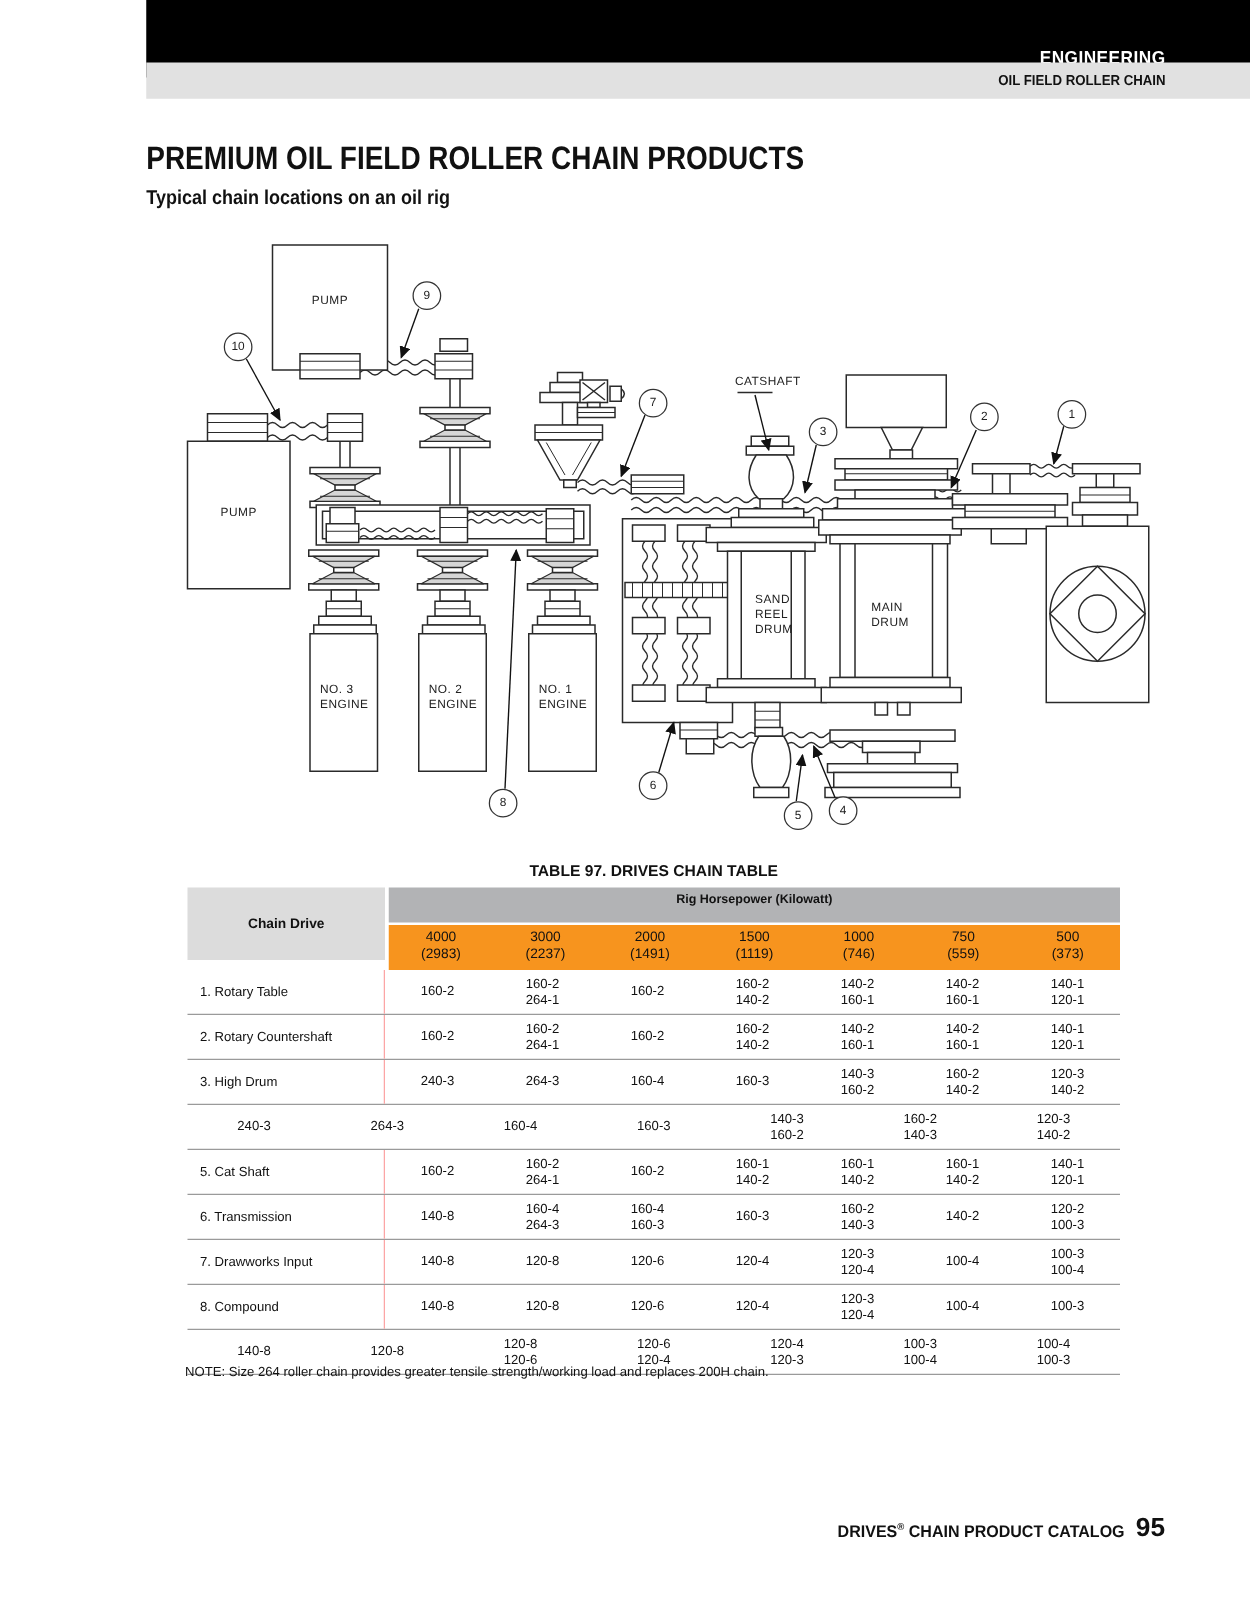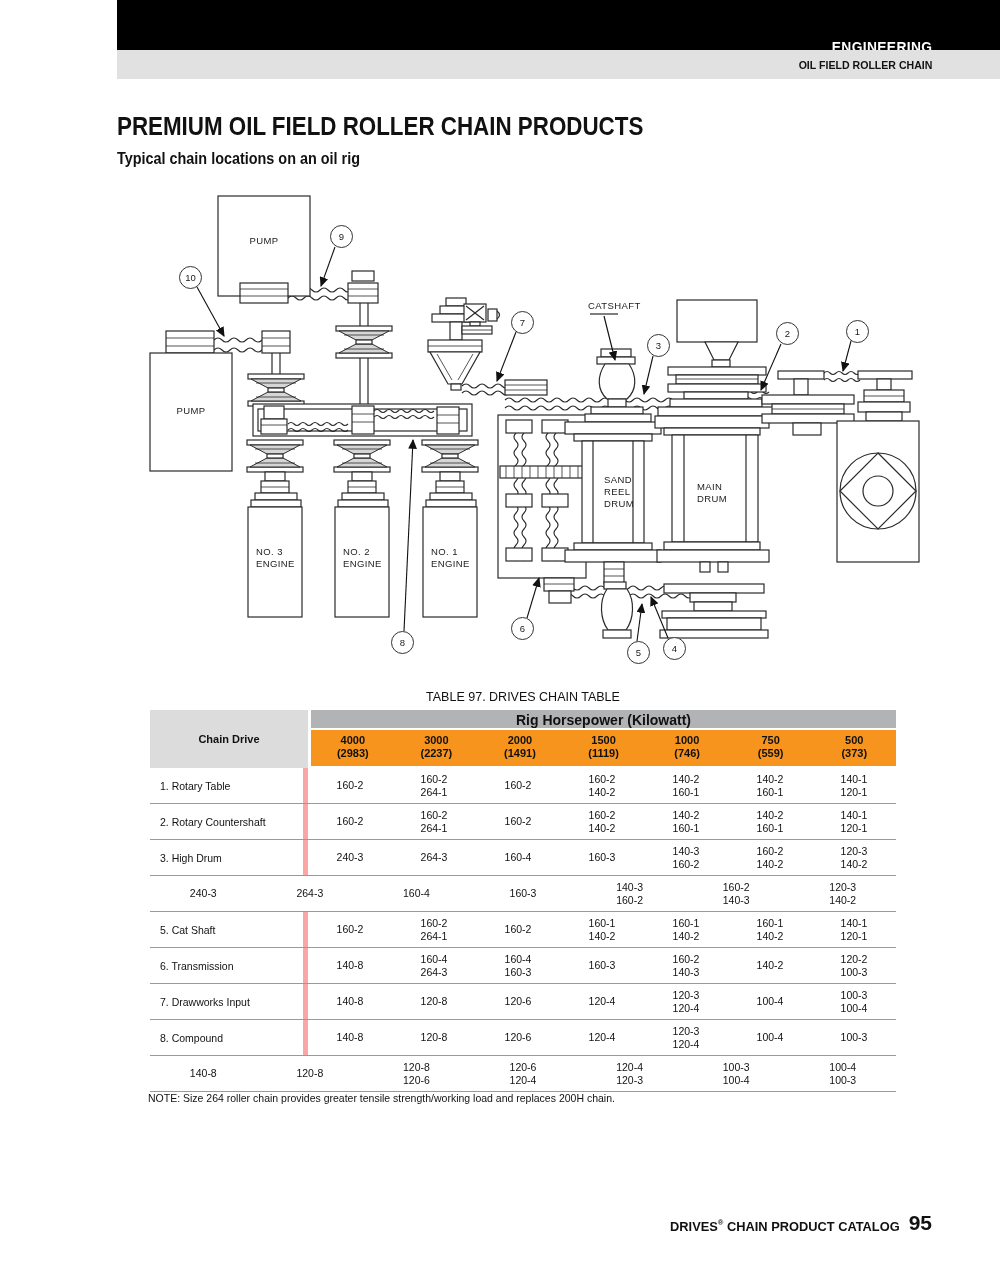--- a/index.html
+++ b/index.html
@@ -34,33 +34,33 @@
 
   .ln     { fill:none; stroke:#2a2a2a; stroke-width:1.2; }
   .shp    { fill:#fff;  stroke:#2a2a2a; stroke-width:1.2; }
   .fillg  { fill:#d6d6d6; stroke:#2a2a2a; stroke-width:1; }
   .chain  { fill:none; stroke:#2a2a2a; stroke-width:1.1; }
   .stripe { stroke:#2a2a2a; stroke-width:.8; }
   .leader { stroke:#111; stroke-width:1.1; fill:none; marker-end:url(#arr); }
 
   
   .tbl-title { position:absolute; left:150px; top:690px; width:746px; text-align:center;
-               font-weight:normal; font-size:12.5px; }
+               font-weight:bold; font-size:12.5px; }
   .tbl { position:absolute; left:150px; top:710px; width:746px; font-size:10.5px; }
   .thead { display:flex; }
   .cd-cell { width:158px; min-width:158px; background:#dcdcdc; margin-right:3px; height:58px;
              display:flex; align-items:center; justify-content:center; font-weight:bold; font-size:11px; }
   .head-right { flex:1; }
-  .rig-band { height:18px; line-height:20px; background:#b2b3b5; text-align:center;
-              font-weight:bold; font-size:14px; margin-bottom:2px; }
+  .rig-band { height:28px; line-height:20px; background:#b2b3b5; text-align:center;
+              font-weight:bold; font-size:10px; margin-bottom:2px; }
   .hp-row { display:flex; height:36px; background:#f7941e; }
-  .hp-cell { flex:1; text-align:center; font-weight:bold; padding-top:4px; font-size:11px; line-height:13px; }
+  .hp-cell { flex:1; text-align:center; font-weight:normal; padding-top:4px; font-size:11px; line-height:13px; }
   .trow { display:flex; align-items:stretch; height:35px; border-bottom:1px solid #9a9a9a; }
   .trow-label { width:158px; min-width:158px; display:flex; align-items:center; padding-left:10px;
-                box-sizing:border-box; border-right:5px solid #fca5a5; }
+                box-sizing:border-box; border-right:1px solid #fca5a5; }
   .tcell { flex:1; display:flex; align-items:center; justify-content:center; text-align:center;
            white-space:pre-line; line-height:12.5px; }
 
   .note { position:absolute; left:148px; top:1092px; font-size:10.5px; }
 
   .footer { position:absolute; right:68px; top:1212px; display:flex; align-items:baseline; gap:9px; }
   .footer-text { font-weight:bold; font-size:13.5px; transform:scaleX(.95); transform-origin:100% 100%;
                  white-space:nowrap; }
   .footer-text sup { font-size:8px; }
   .footer-page { font-weight:bold; font-size:21px; line-height:1; }

